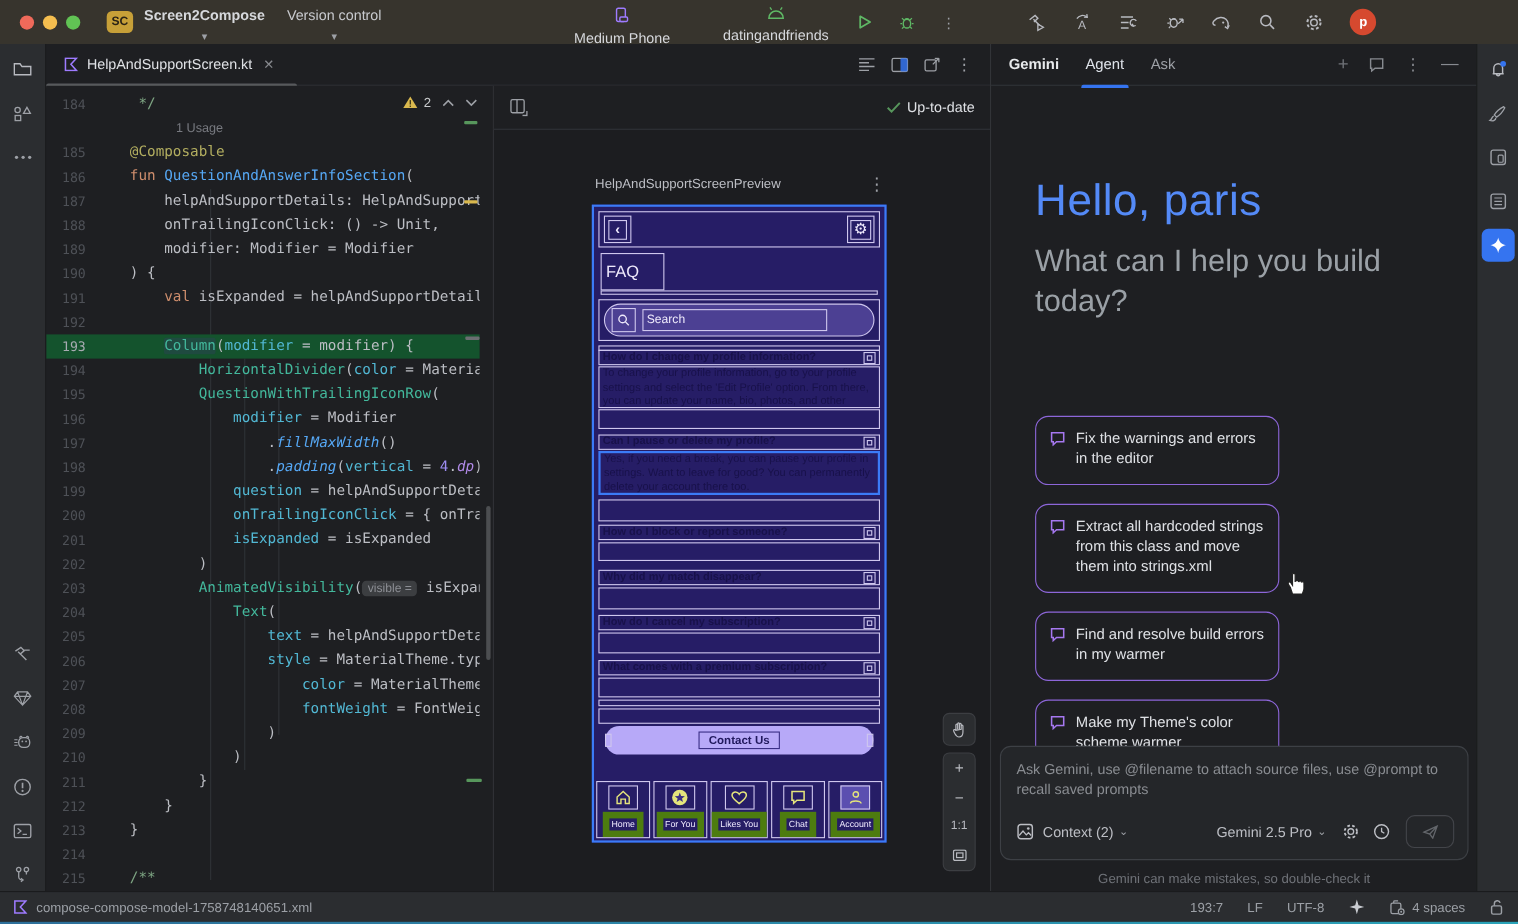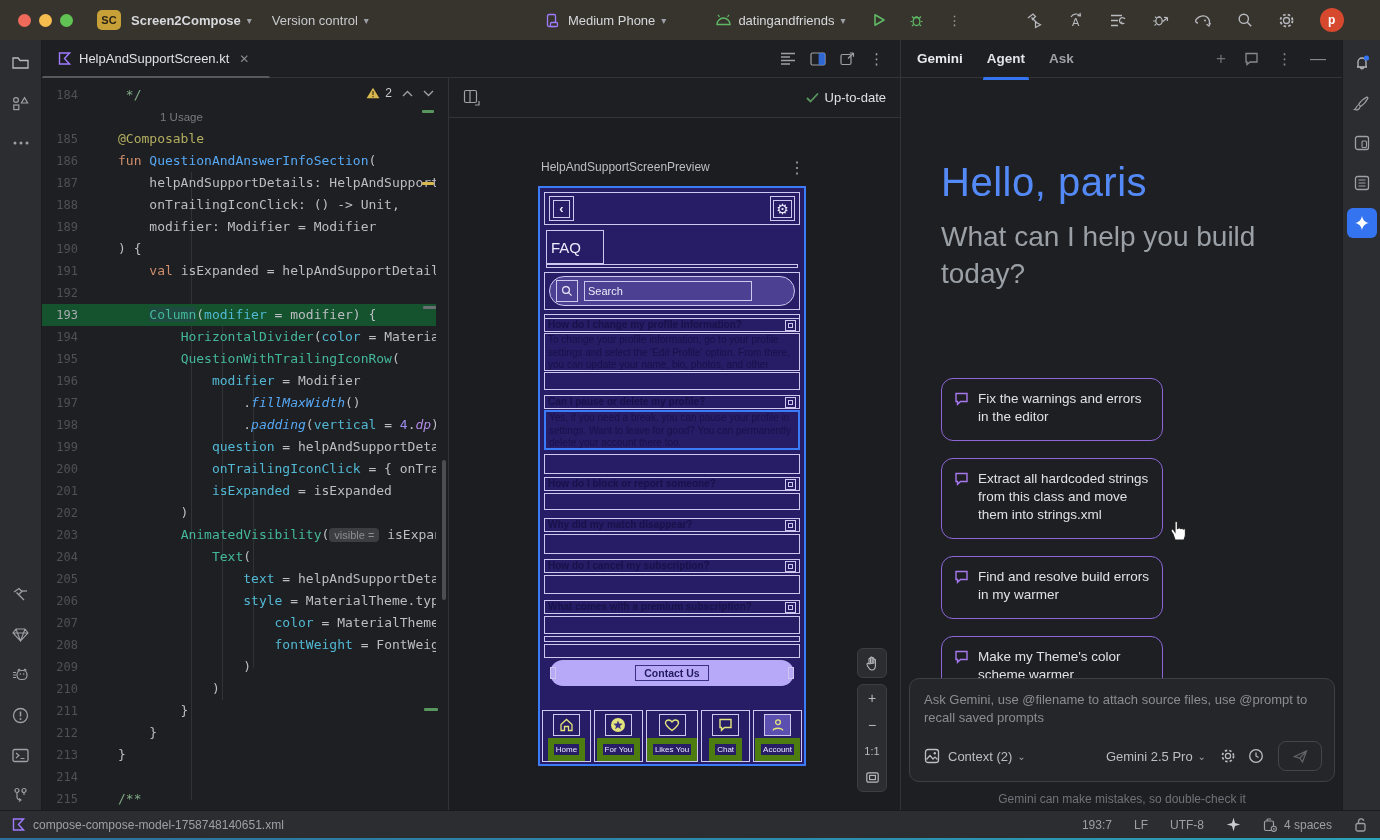--- a/index.html
+++ b/index.html
@@ -7,21 +7,21 @@
     font-family:"Liberation Sans", sans-serif; -webkit-font-smoothing:antialiased; }
   .abs { position:absolute; }
   #stage { position:relative; width:1380px; height:840px; background:#1e1f22; }
 
   
   #titlebar { left:0; top:0; width:1380px; height:40px; background:#37342d;
     display:flex; align-items:center; color:#d6d8dc; font-size:13px; }
   .light { width:13px; height:13px; border-radius:50%; margin-right:8px; }
   .proj-badge { width:24px; height:20px; border-radius:5px; background:#c7a038; color:#2b2416;
     font-weight:bold; font-size:11px; display:flex; align-items:center; justify-content:center; }
-  .tb-item { display:flex; align-items:center; gap:6px; padding:0 10px; height:28px; border-radius:6px; cursor:default; }
+  .tb-item { display:flex; align-items:center; gap:6px; padding:0 10px; height:28px; border-radius:6px; cursor:default;flex-direction:column; }
   .chev { color:#9da0a6; font-size:10px; }
   .tb-icon { width:18px; height:18px; display:flex; align-items:center; justify-content:center; }
   .avatar { width:24px; height:24px; border-radius:50%; background:#d6492f; color:#fff;
     font-size:12px; font-weight:bold; display:flex; align-items:center; justify-content:center; }
 
   
   #leftstrip { left:0; top:40px; width:42px; height:770px; background:#2b2d30; border-right:1px solid #1a1b1d; }
   #rightstrip { left:1342px; top:40px; width:38px; height:770px; background:#2b2d30; border-left:1px solid #1a1b1d; }
   .strip-btn { position:absolute; left:50%; transform:translateX(-50%); width:30px; height:30px;
     border-radius:6px; display:flex; align-items:center; justify-content:center; color:#9da0a6; }
@@ -76,21 +76,21 @@
   .nav-labelbox { border:6px solid #4d7c0f; font-size:8px; color:#efeafe; padding:0 2px; margin-top:2px; line-height:11px; white-space:nowrap; }
 
   
   .zoombox { position:absolute; background:#2b2d30; border:1px solid #3c3e42; border-radius:6px; color:#b8bac0; }
   .zoomitem { width:28px; height:25px; display:flex; align-items:center; justify-content:center; font-size:14px; }
 
   
   #gemini { left:900px; top:40px; width:442px; height:770px; background:#1e1f22; border-left:1px solid #323438; }
   .gm-header { height:38px; border-bottom:1px solid #313438; display:flex; align-items:center; padding:0 16px; gap:24px; }
   .gm-title { color:#e8eaec; font-weight:bold; font-size:13.5px; }
-  .gm-tab { color:#dfe3ea; font-size:13.5px; position:relative; height:43px; display:flex; align-items:center;font-weight:bold; }
+  .gm-tab { color:#dfe3ea; font-size:13.5px; position:relative; height:43px; display:flex; align-items:center; }
   .gm-tab.inactive { color:#9da0a6; }
   .gm-tab.active:after { content:""; position:absolute; left:-4px; right:-4px; bottom:0; height:3px;
     border-radius:2px 2px 0 0; background:#3574f0; }
   .gm-hicons { margin-left:auto; display:flex; gap:18px; color:#878a90; align-items:center; }
   .hello { position:absolute; left:40px; top:120px; font-size:40px; color:#548af7; letter-spacing:.5px; }
   .hello-sub { position:absolute; left:40px; top:178px; width:330px; font-size:28px; line-height:37px; color:#9aa0a6; }
   .cards { position:absolute; left:40px; top:338px; width:222px; display:flex; flex-direction:column; gap:17px; }
   .card { border:1.5px solid #8d66d9; border-radius:12px; padding:11px 12px 14px 12px; display:flex; gap:9px;
     color:#dfe1e5; font-size:13.5px; line-height:18px; background:#1e1f22; }
   .card svg { flex:none; margin-top:2px; }

